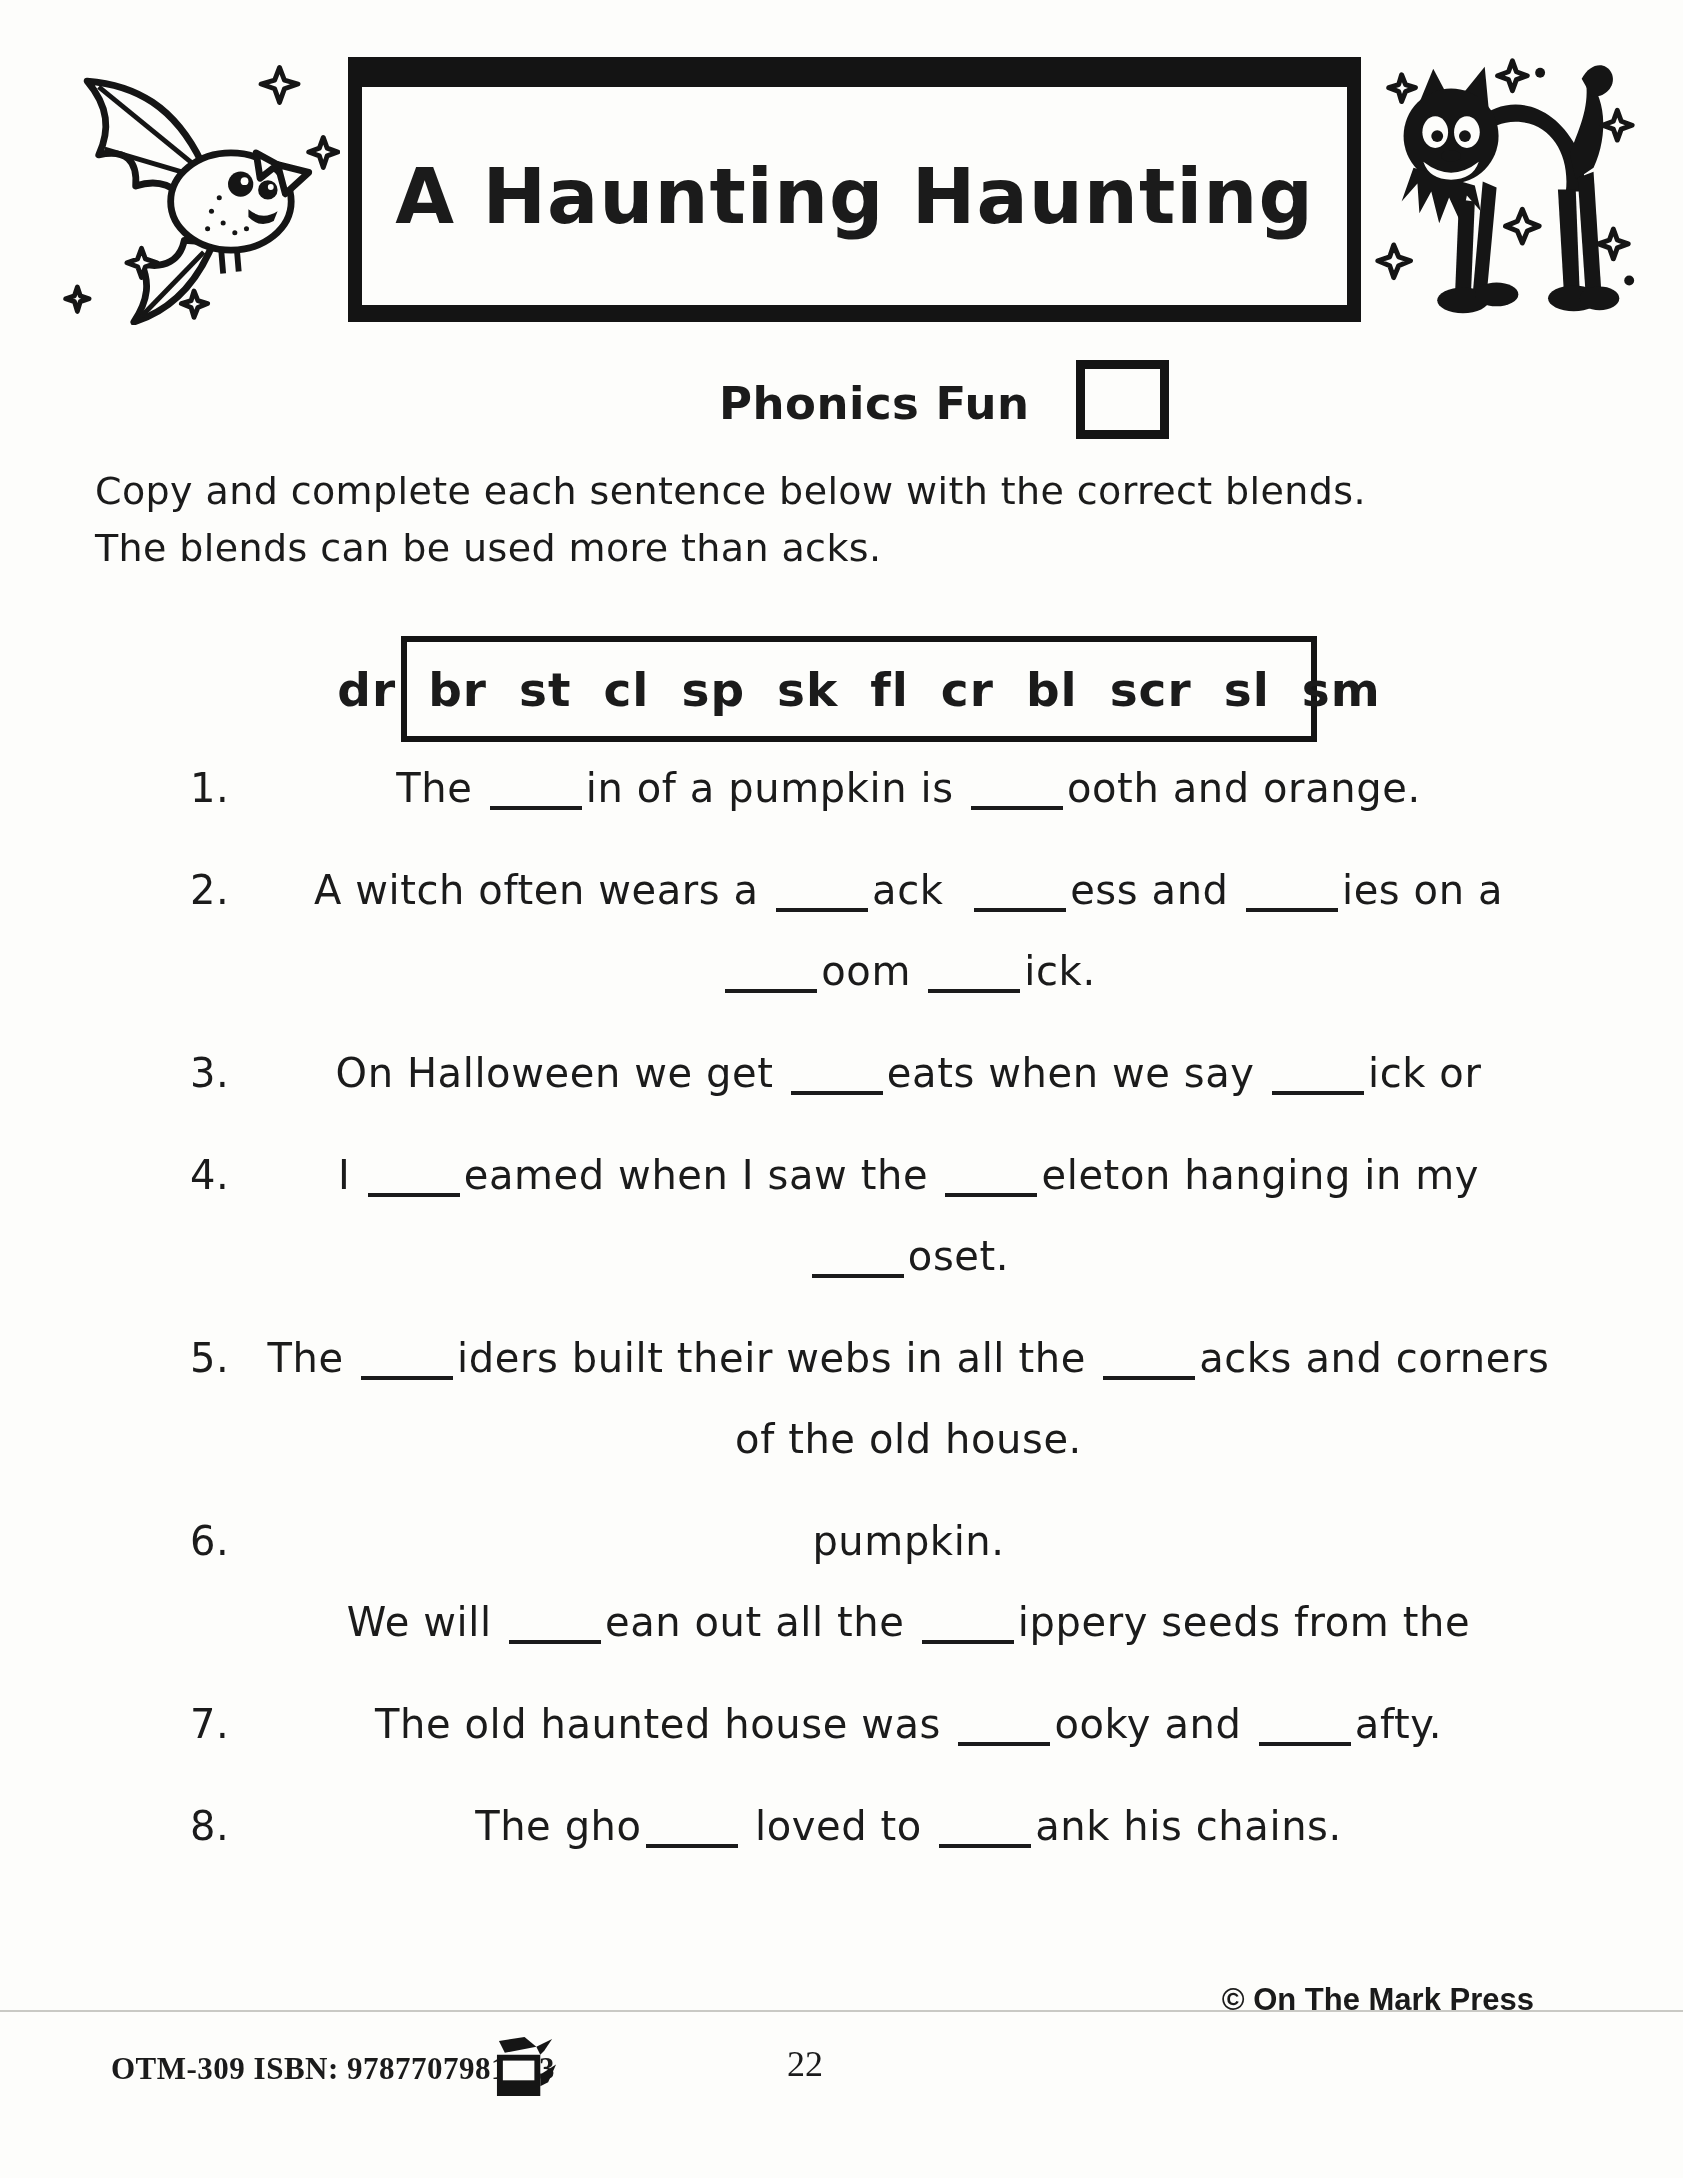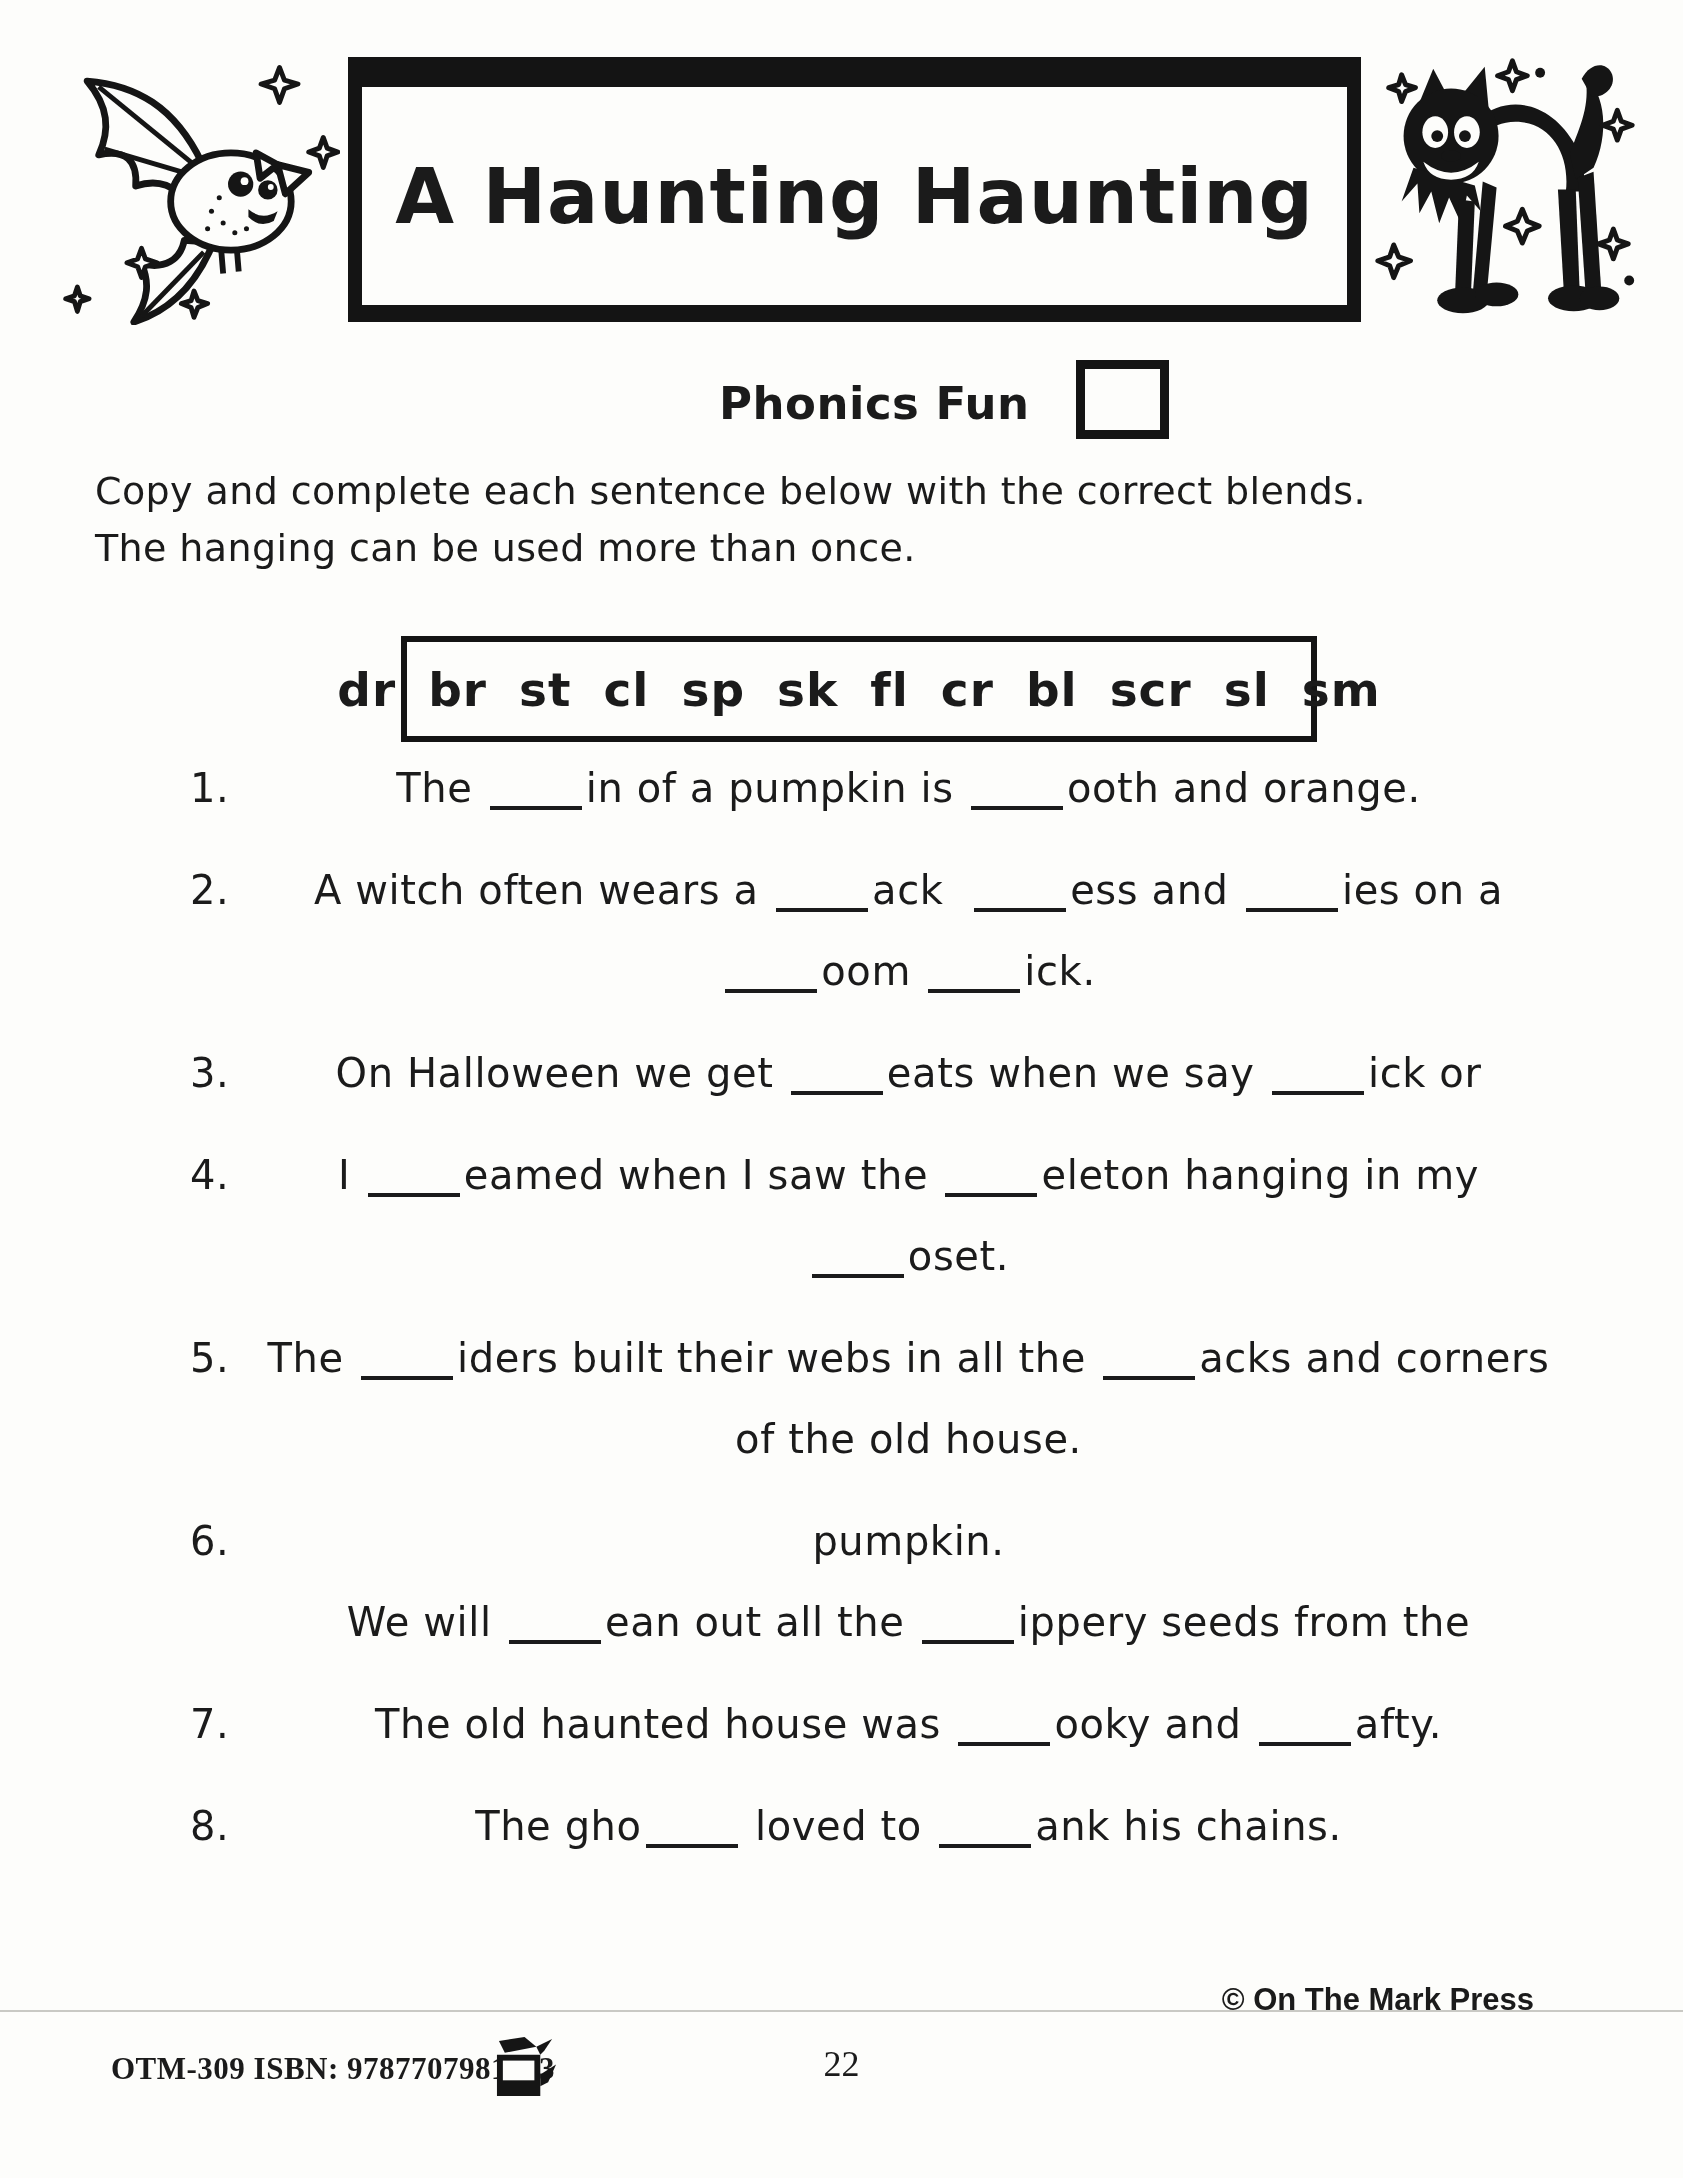--- a/index.html
+++ b/index.html
@@ -60,21 +60,21 @@
     margin:0 4px -8px 4px;
   }
   
   .footer-rule{position:absolute;left:0;top:2010px;width:1683px;height:2px;background:#c9c9c4;}
   .footer-code{
     position:absolute;left:111px;top:2051px;
     font-family:"Liberation Serif", serif;font-weight:700;font-size:31px;letter-spacing:0.5px;
   }
   .footer-logo{position:absolute;left:491px;top:2035px;width:71px;height:65px;}
   .footer-page{
-    position:absolute;left:787px;top:2043px;width:109px;text-align:center;
+    position:absolute;left:787px;top:2043px;width:109px;text-align:left;
     font-family:"Liberation Serif", serif;font-size:36px;
   }
   .footer-copy{
     position:absolute;right:149px;top:1982px;
     font-family:Liberation Sans, sans-serif;font-weight:700;font-size:31px;
   }
 </style>
 </head>
 <body>
 
@@ -173,21 +173,21 @@
     </svg>
   </div>
 
   <div class="phonics-row">
     <span class="phonics-label">Phonics Fun</span>
     <div class="score-box"></div>
   </div>
 
   <div class="instructions">
     <div>Copy and complete each sentence below with the correct blends.</div>
-    <div>The hanging can be used more than once.</div>
+    <div>The blends can be used more than acks.</div>
   </div>
 
   <div class="blends-box">
     <div><span class="blend">dr</span><span class="blend">br</span><span class="blend">st</span><span class="blend">cl</span><span class="blend">sp</span><span class="blend">sk</span><span class="blend">fl</span><span class="blend">cr</span><span class="blend">bl</span><span class="blend">scr</span><span class="blend">sl</span><span class="blend">sm</span></div>
   </div>
 
   <div class="sentence-list">
       <div class="sentence">
         <span class="num">1.</span>
         <div class="lines">

